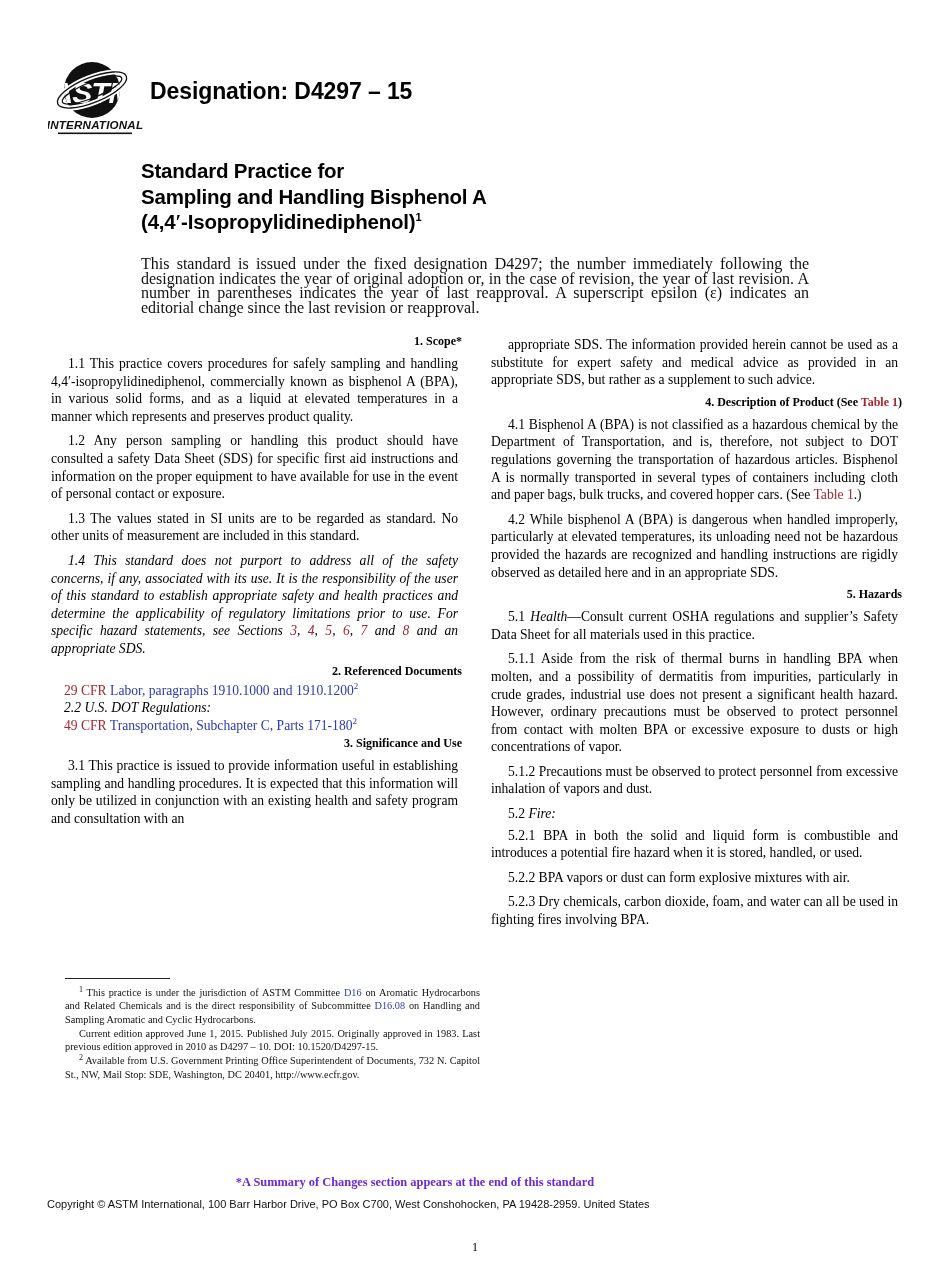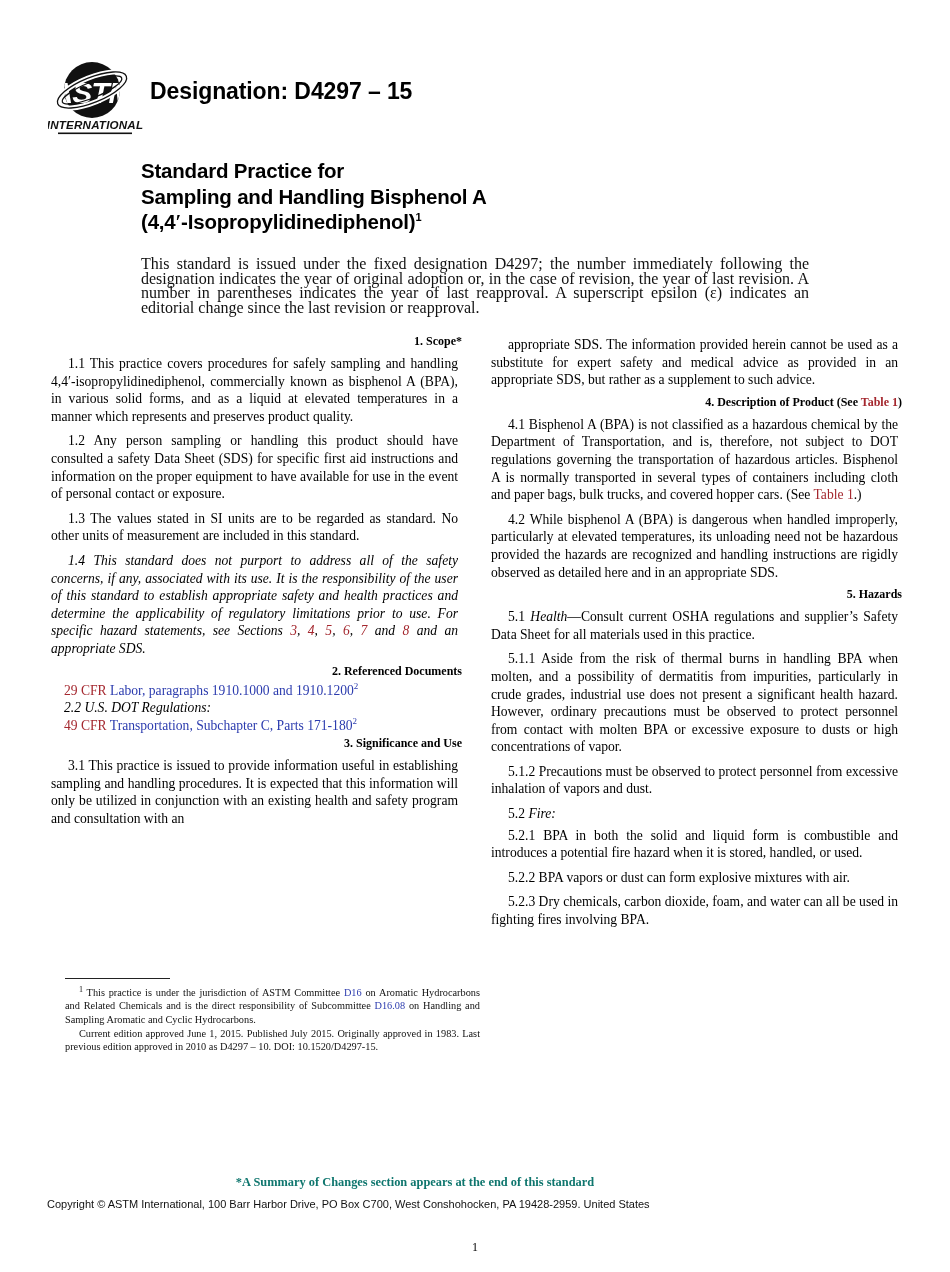--- a/index.html
+++ b/index.html
@@ -172,21 +172,21 @@
 
   
   .summary-note {
     position: absolute;
     left: 0;
     top: 1175px;
     width: 830px;
     text-align: center;
     font-size: 12.4px;
     font-weight: bold;
-    color: #0f766e;
+    color: #6d28d9;
   }
   .copyright {
     position: absolute;
     left: 47px;
     top: 1198px;
     width: 860px;
     font-size: 11px;
     font-family: "Liberation Sans", "DejaVu Sans", sans-serif;
     color: #111;
     text-align: left;
@@ -288,19 +288,20 @@
     <p class="para">5.2.3 Dry chemicals, carbon dioxide, foam, and water can all be used in fighting fires involving BPA.</p>
   </div>
 
   <div class="footnotes">
     <div class="fn-rule"></div>
 
     <p><sup>1</sup><span> This practice is under the jurisdiction of ASTM Committee </span><span class="blue">D16</span><span> on Aromatic Hydrocarbons and Related Chemicals and is the direct responsibility of Subcommittee </span><span class="blue">D16.08</span><span> on Handling and Sampling Aromatic and Cyclic Hydrocarbons.</span></p>
 
     <p>Current edition approved June 1, 2015. Published July 2015. Originally approved in 1983. Last previous edition approved in 2010 as D4297 – 10. DOI: 10.1520/D4297-15.</p>
 
+    <p><sup>2</sup><span> Available from U.S. Government Printing Office Superintendent of Documents, 732 N. Capitol St., NW, Mail Stop: SDE, Washington, DC 20401, http://www.ecfr.gov.</span></p>
   </div>
 
   <div class="summary-note">*A Summary of Changes section appears at the end of this standard</div>
   <div class="copyright">Copyright © ASTM International, 100 Barr Harbor Drive, PO Box C700, West Conshohocken, PA 19428-2959. United States</div>
   <div class="page-number">1</div>
 
 </div>
 
 </body></html>

